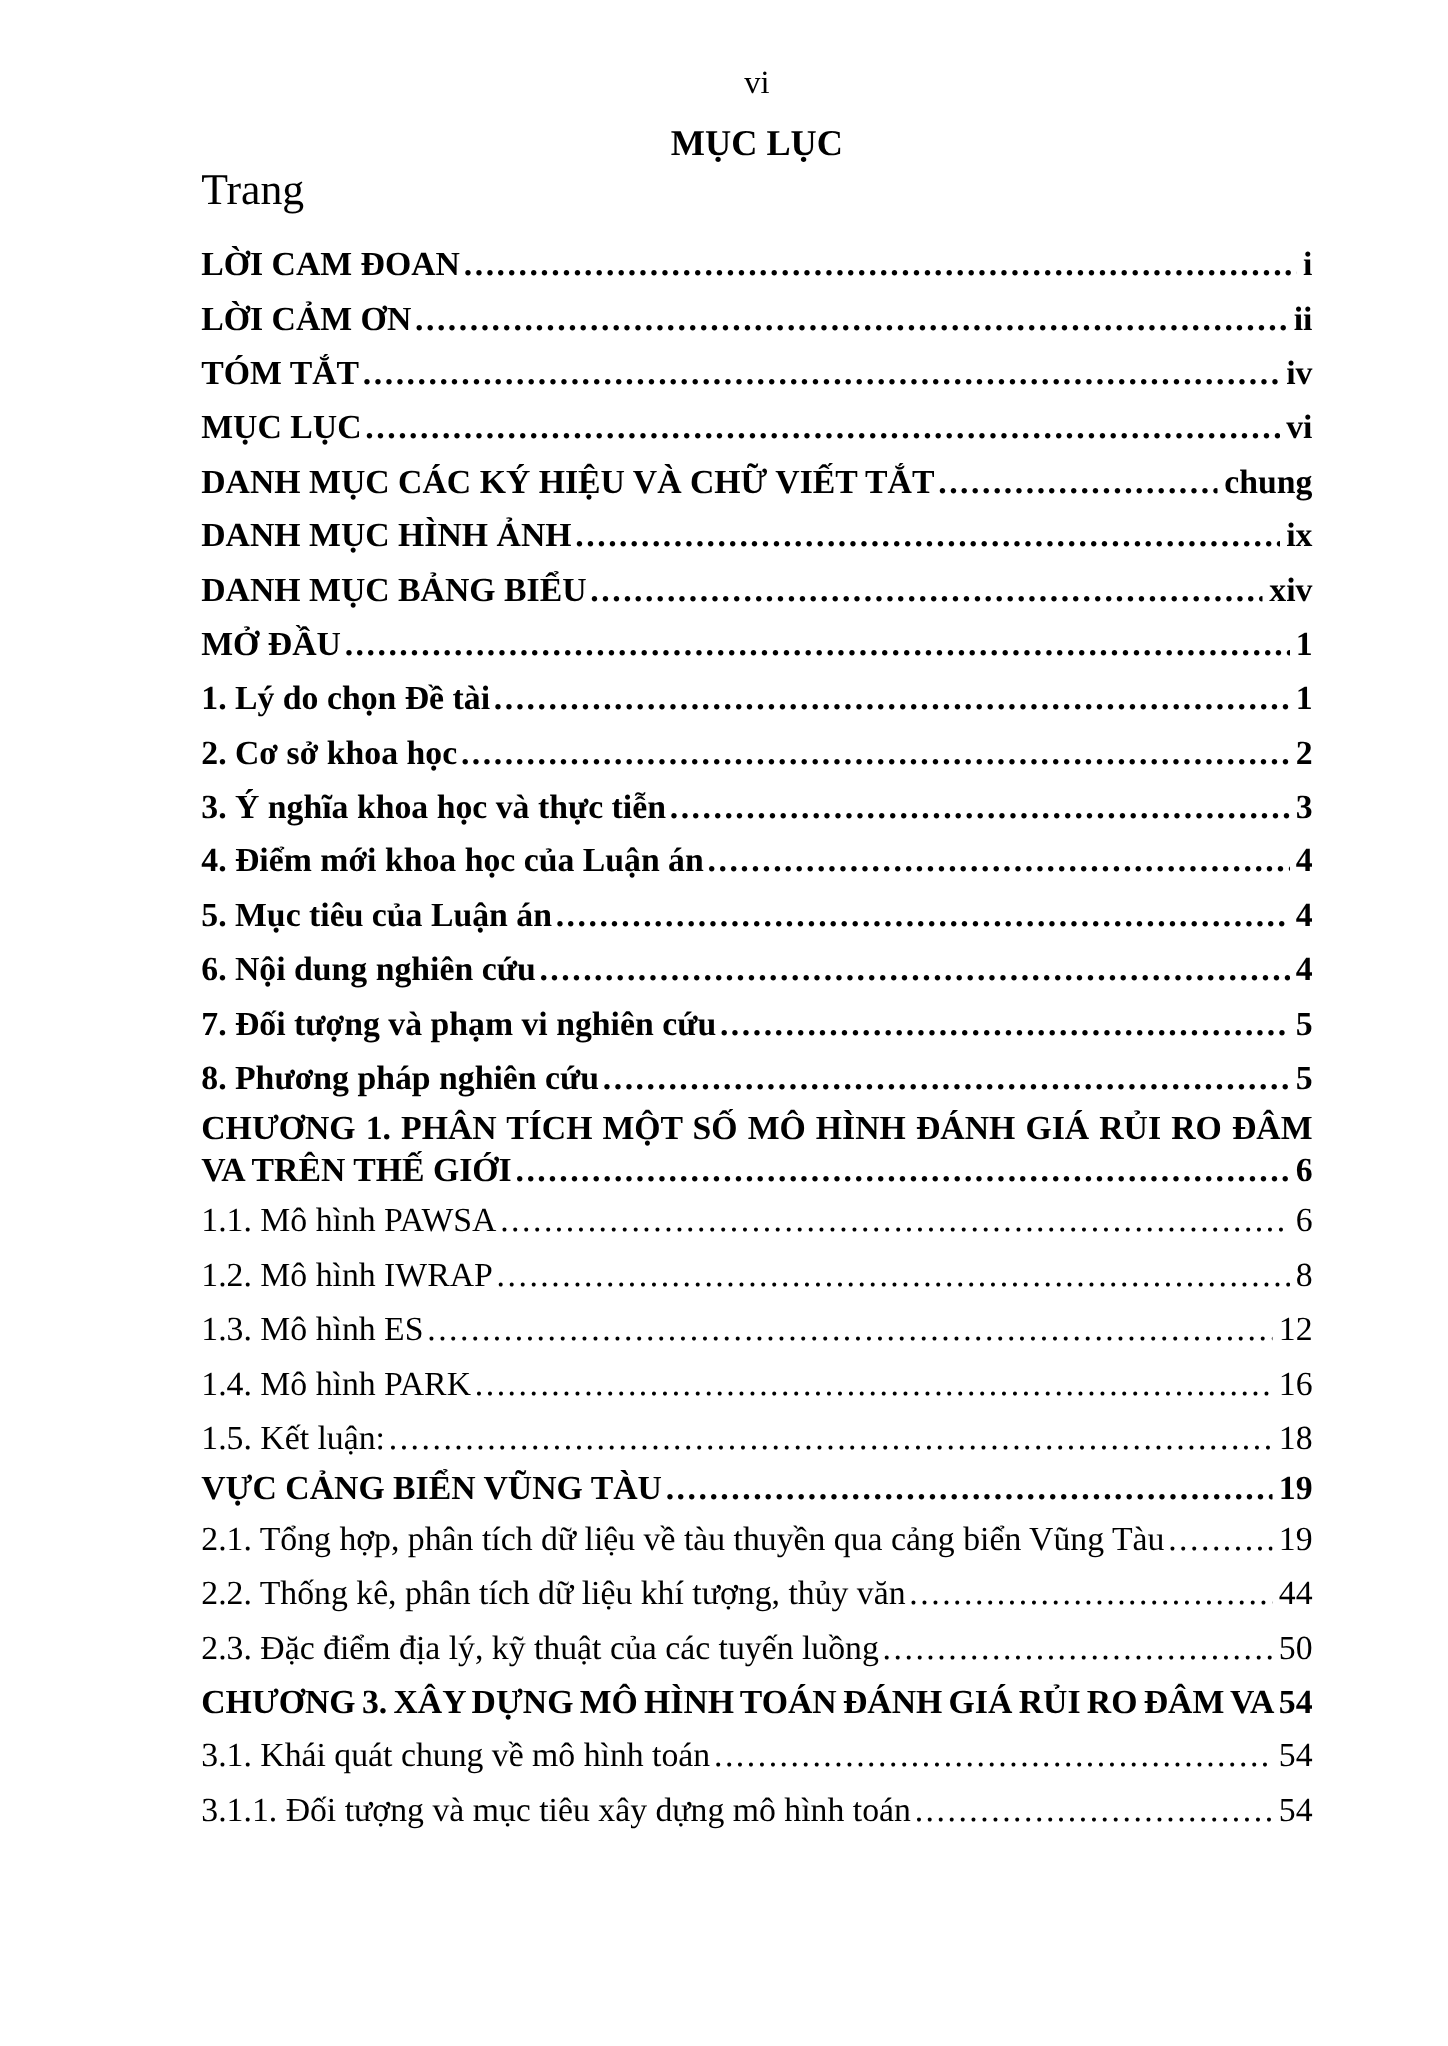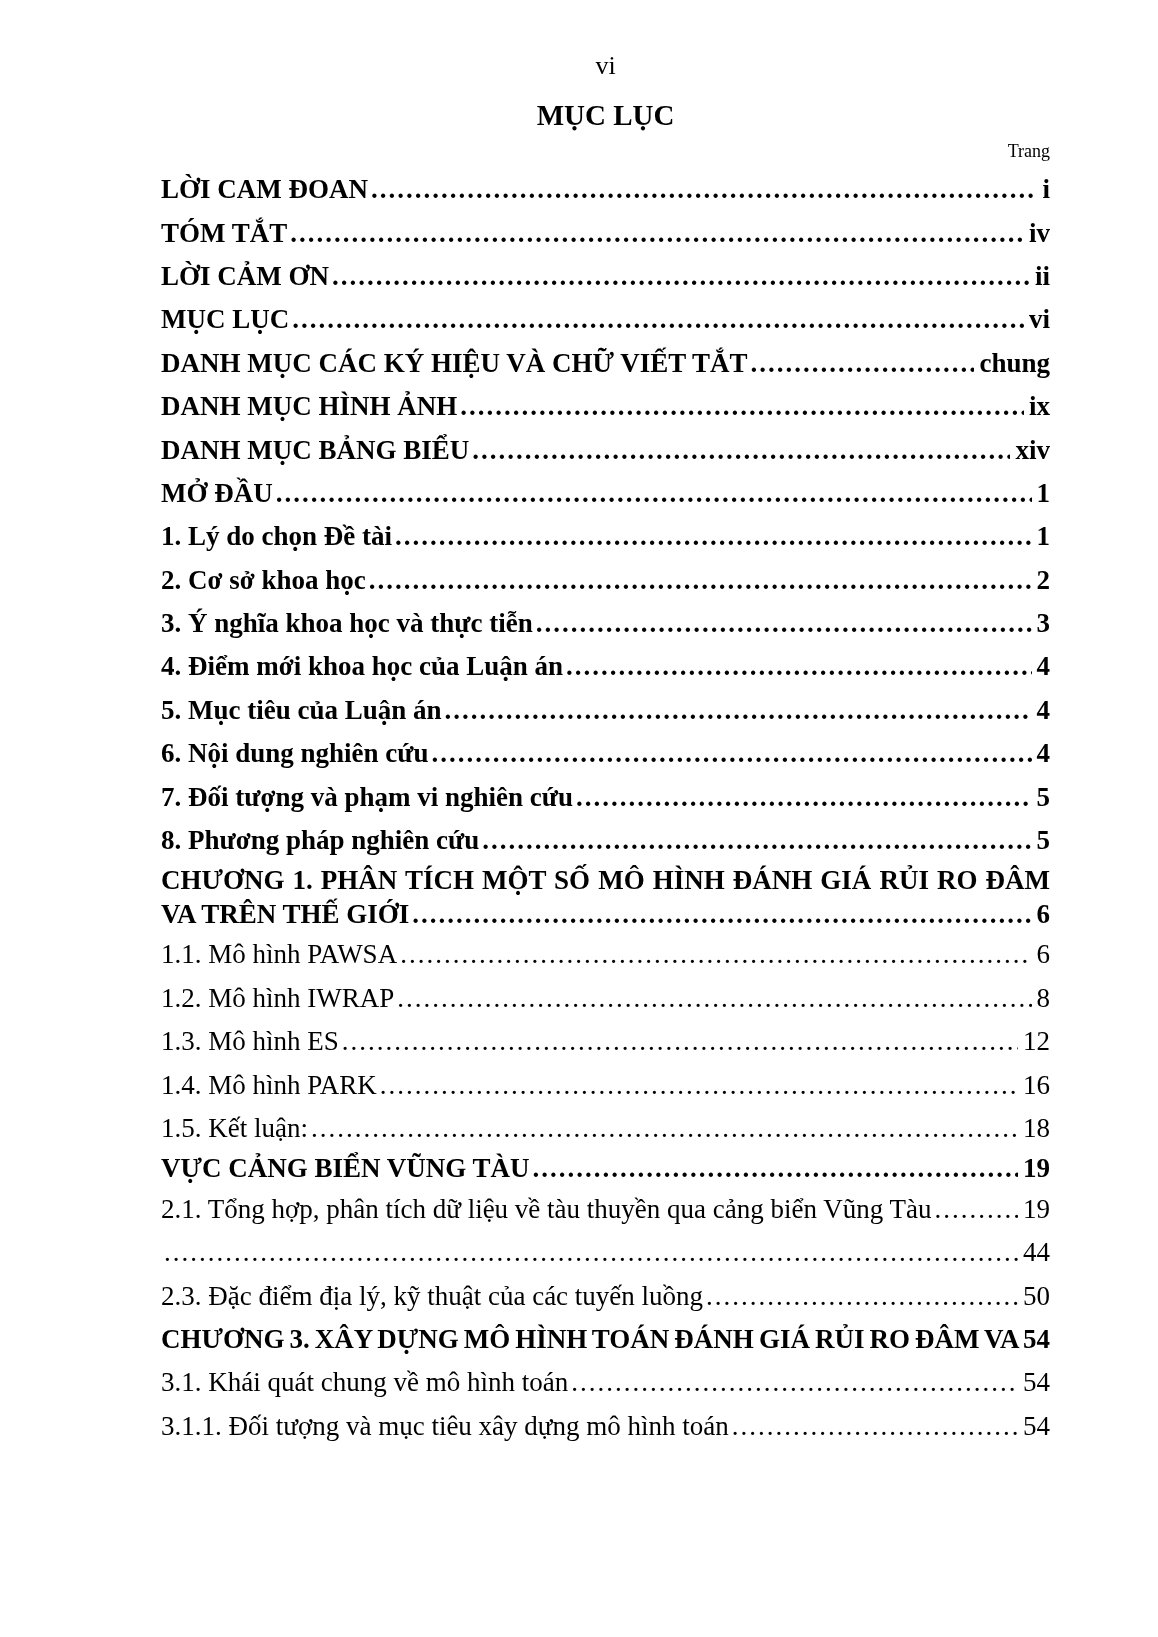--- a/index.html
+++ b/index.html
@@ -14,23 +14,23 @@
   }
   .pagenum-top {
     margin-top: 52px; text-align: center;
     font-size: 26px; line-height: 27px;
   }
   .doc-title {
     margin: 16px 0 0 0; text-align: center;
     font-size: 29px; font-weight: bold; line-height: 40px;
   }
   .col-header {
-    text-align: right; font-size: 18px; line-height: 33px;
-  }
-  .toc { font-size: 27px; }
+    text-align: left; font-size: 35px; line-height: 33px;
+  }
+  .toc { margin-top: 22px; font-size: 27px; }
 
   .toc-row {
     display: flex; align-items: center;
     height: 43.4px; font-weight: bold;
   }
   .toc-row.regular { font-weight: normal; }
   .toc-row .t { white-space: nowrap; }
 
   .leader {
     flex: 1 1 auto; overflow: hidden; white-space: nowrap;
@@ -72,29 +72,29 @@
   <h1 class="doc-title">MỤC LỤC</h1>
   <div class="col-header">Trang</div>
   <div class="toc" id="toc">
   <div class="toc-row">
     <span class="t">LỜI CAM ĐOAN</span>
     <span class="leader" aria-hidden="true"></span>
     <span class="page-no">i</span>
   </div>
 
   <div class="toc-row">
+    <span class="t">LỜI CẢM ƠN</span>
+    <span class="leader" aria-hidden="true"></span>
+    <span class="page-no">ii</span>
+  </div>
+
+  <div class="toc-row">
     <span class="t">TÓM TẮT</span>
     <span class="leader" aria-hidden="true"></span>
     <span class="page-no">iv</span>
-  </div>
-
-  <div class="toc-row">
-    <span class="t">LỜI CẢM ƠN</span>
-    <span class="leader" aria-hidden="true"></span>
-    <span class="page-no">ii</span>
   </div>
 
   <div class="toc-row">
     <span class="t">MỤC LỤC</span>
     <span class="leader" aria-hidden="true"></span>
     <span class="page-no">vi</span>
   </div>
 
   <div class="toc-row">
     <span class="t">DANH MỤC CÁC KÝ HIỆU VÀ CHỮ VIẾT TẮT</span>
@@ -215,20 +215,21 @@
     </div>
   </div>
 
   <div class="toc-row regular">
     <span class="t">2.1. Tổng hợp, phân tích dữ liệu về tàu thuyền qua cảng biển Vũng Tàu</span>
     <span class="leader" aria-hidden="true"></span>
     <span class="page-no">19</span>
   </div>
 
   <div class="toc-row regular">
+    <span class="t">2.2. Thống kê, phân tích dữ liệu khí tượng, thủy văn</span>
     <span class="leader" aria-hidden="true"></span>
     <span class="page-no">44</span>
   </div>
 
   <div class="toc-row regular">
     <span class="t">2.3. Đặc điểm địa lý, kỹ thuật của các tuyến luồng</span>
     <span class="leader" aria-hidden="true"></span>
     <span class="page-no">50</span>
   </div>
 

